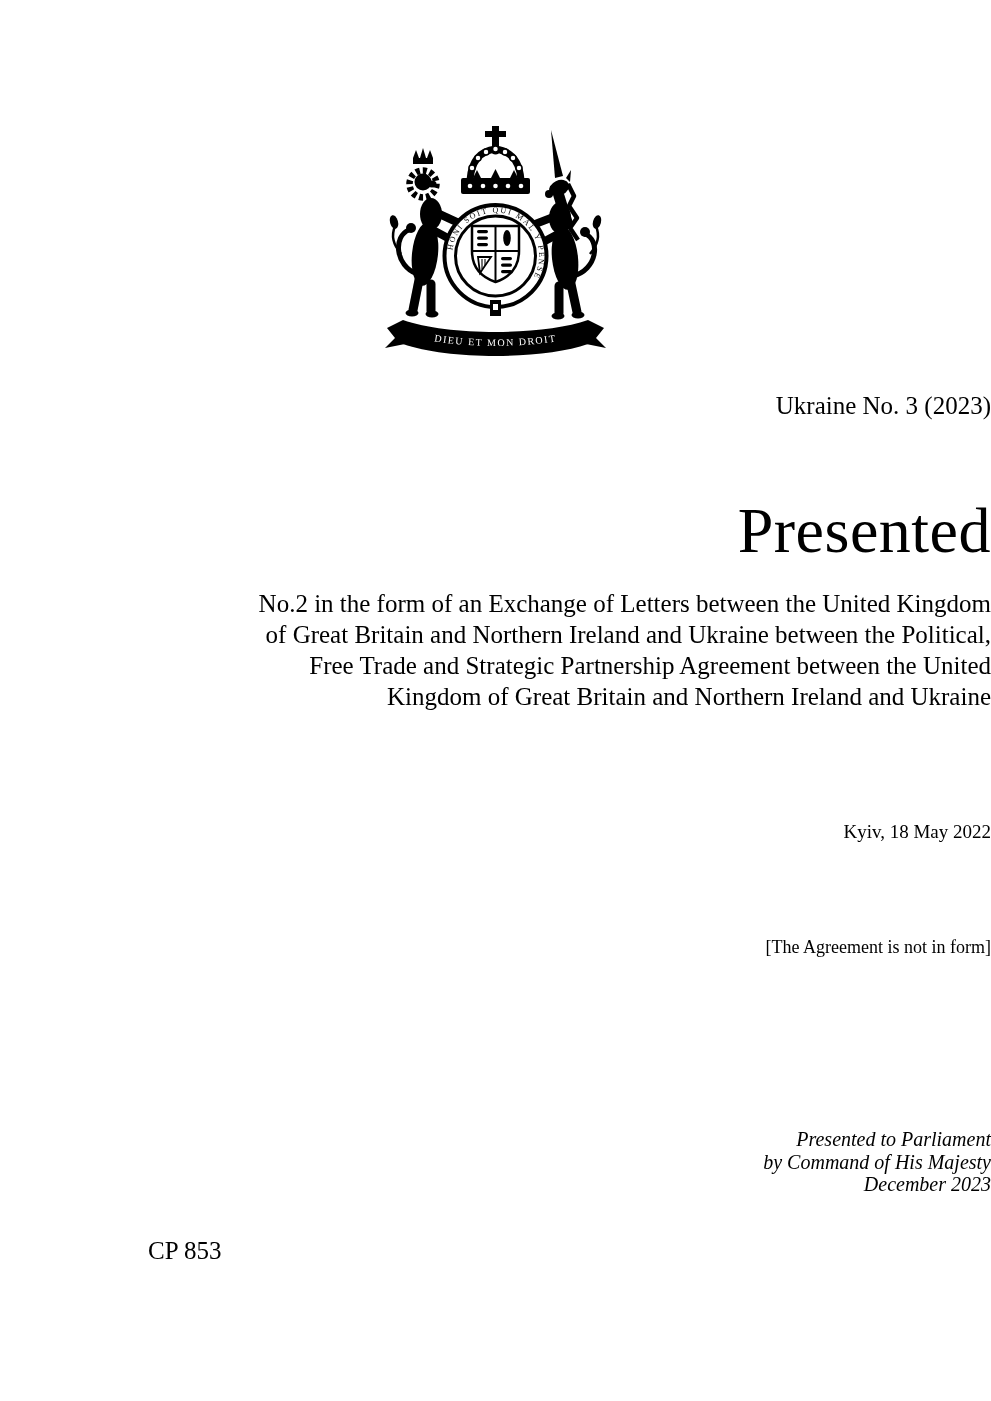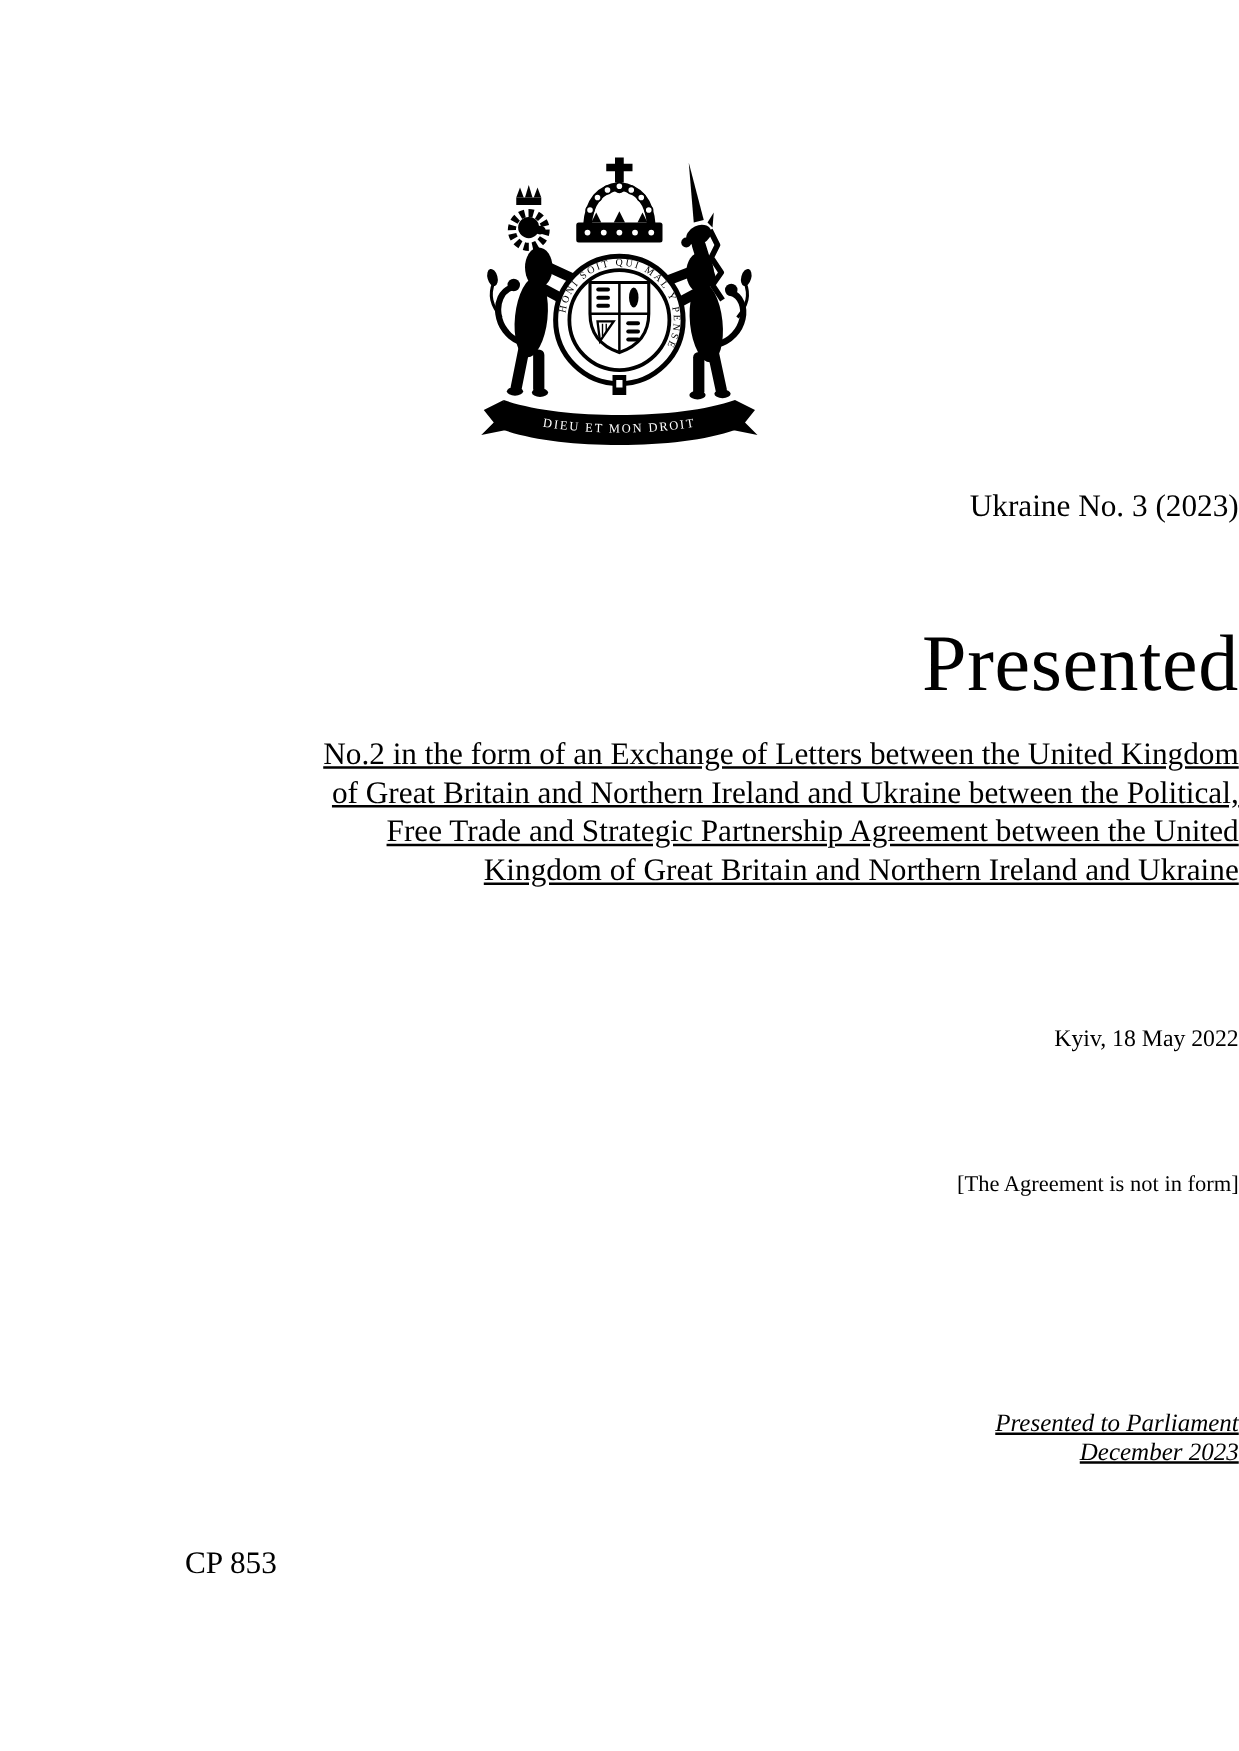--- a/index.html
+++ b/index.html
@@ -7,24 +7,24 @@
     width:991px;height:1401px;
     background:#ffffff;color:#000;
     font-family:"Liberation Serif","DejaVu Serif",serif;
     position:relative;overflow:hidden;
   }
   .abs{position:absolute;}
   .centered{left:0;right:0;text-align:right;margin-left:14px;}
   #emblem{left:373px;top:114px;width:246px;height:246px;}
   #reference{top:392px;font-size:25px;}
   #doc-title{top:494px;font-size:64px;letter-spacing:0.5px;}
-  #subtitle{top:588px;font-size:25px;line-height:31px;text-decoration:underline;}
+  #subtitle{top:588px;font-size:25px;line-height:31px;}
   #place-date{top:821px;font-size:19px;}
   #force-note{top:937px;font-size:18px;}
-  #presentation{top:1128px;font-size:20px;line-height:22.5px;font-style:italic;text-decoration:underline;}
+  #presentation{top:1128px;font-size:20px;line-height:22.5px;font-style:italic;}
   #paper-number{top:1237px;left:148px;font-size:25px;}
   svg text{font-family:"Liberation Serif","DejaVu Serif",serif;}
 </style>
 </head>
 <body>
 
 <div class="abs" id="emblem">
   <svg viewBox="0 0 246 246" width="246" height="246" aria-hidden="true">
     <g fill="#000" stroke="none">
 
@@ -157,16 +157,17 @@
   <div>Free Trade and Strategic Partnership Agreement between the United</div>
   <div>Kingdom of Great Britain and Northern Ireland and Ukraine</div>
 </div>
 
 <div class="abs centered" id="place-date">Kyiv, 18 May 2022</div>
 
 <div class="abs centered" id="force-note">[The Agreement is not in form]</div>
 
 <div class="abs centered" id="presentation">
   <div>Presented to Parliament</div>
+  <div>by Command of His Majesty</div>
   <div>December 2023</div>
 </div>
 
 <div class="abs" id="paper-number">CP 853</div>
 
 </body></html>

